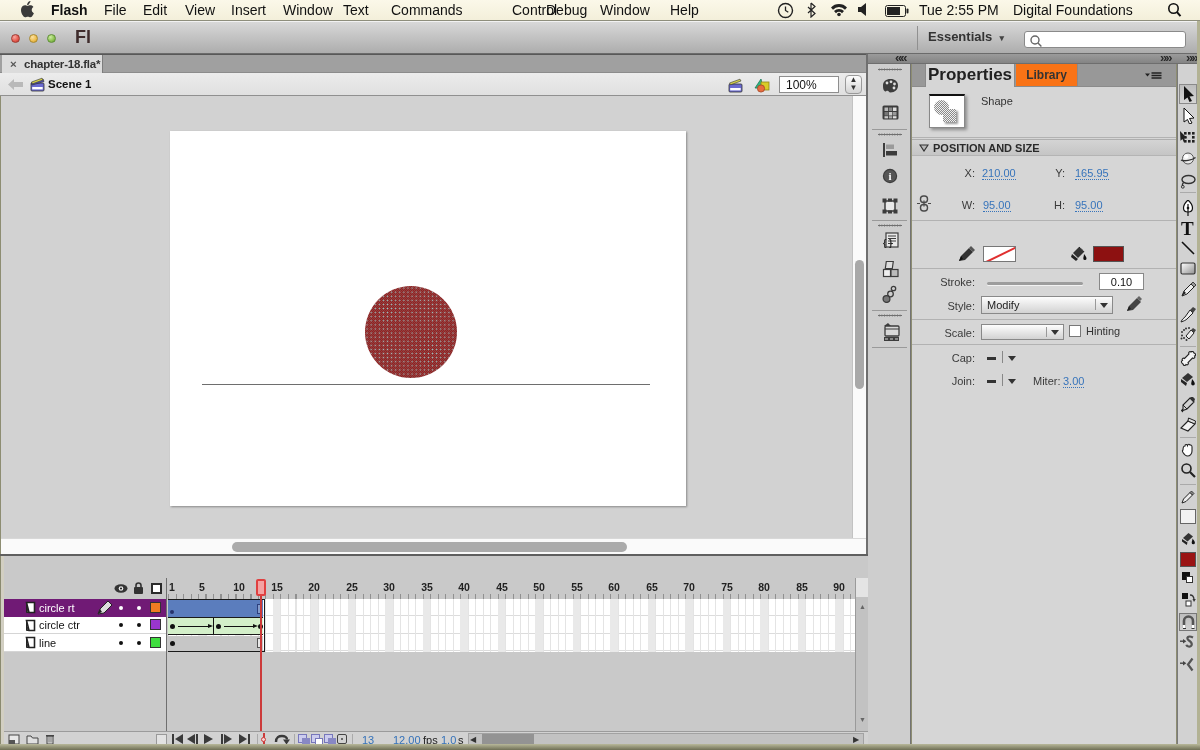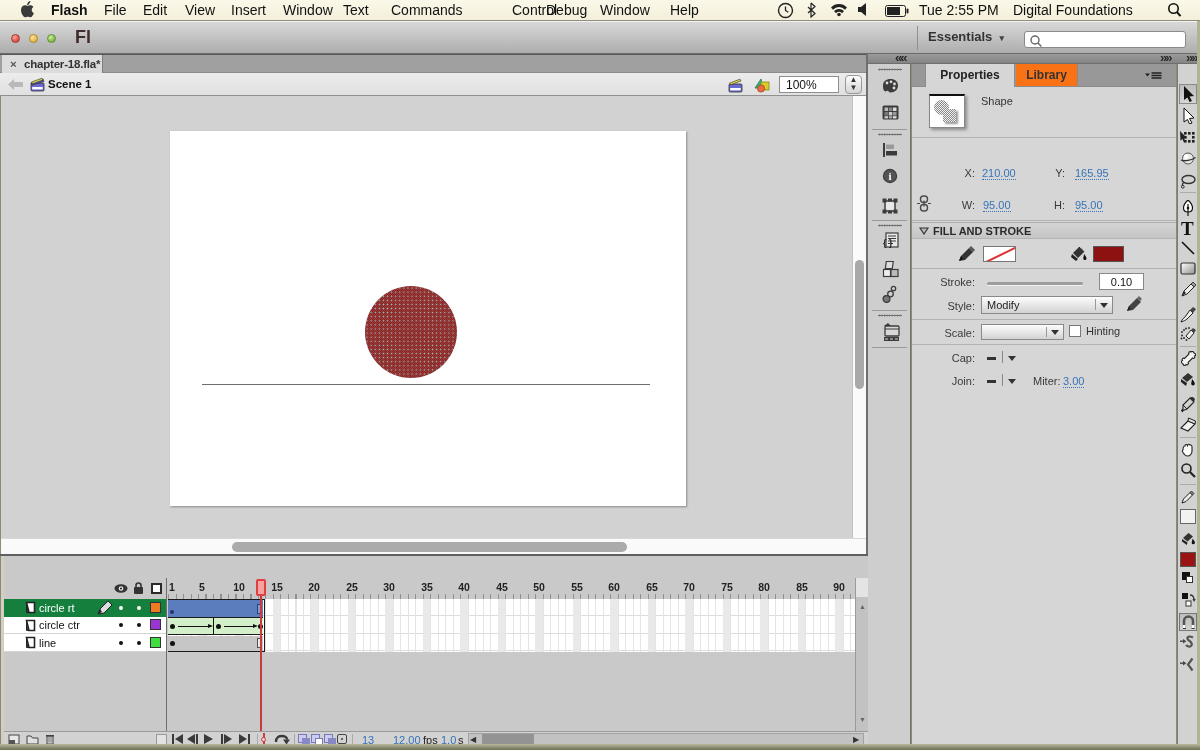--- a/index.html
+++ b/index.html
@@ -256,61 +256,61 @@
       <path d="M5 7 h14" stroke="#3c3c3c" stroke-width="1"></path>
       <rect x="4.5" y="15.5" width="4" height="3" fill="#888" stroke="#3c3c3c"></rect>
       <rect x="9.5" y="15.5" width="4" height="3" fill="#888" stroke="#3c3c3c"></rect>
       <rect x="14.5" y="15.5" width="4" height="3" fill="#888" stroke="#3c3c3c"></rect>
     </svg>
   <span class="i" style="left:4px; top:283px; width:35px; height:1px; background:#9a9a9a;"></span>
 </div>
 
 <div class="abs" id="props">
   <div id="proptabs">
-    <div style="position:absolute; left:13px; top:0; width:90px; height:23px; background:#d6d6d6; border-left:1px solid #8a8a8a; border-right:1px solid #8a8a8a; font-size:12px; font-weight:bold; color:#222; text-align:center; line-height:22px;">Properties</div>
+    <div style="position:absolute; left:13px; top:0; width:90px; height:23px; background:#d6d6d6; border-left:1px solid #8a8a8a; border-right:1px solid #8a8a8a; font-size:17px; font-weight:bold; color:#222; text-align:center; line-height:22px;">Properties</div>
     <div style="position:absolute; left:104px; top:0; width:62px; height:22px; background:#f97316; border-right:1px solid #8a8a8a; font-size:12px; font-weight:bold; color:#333; text-align:center; line-height:22px;">Library</div>
     <svg style="position:absolute; right:14px; top:8px;" width="17" height="8" viewBox="0 0 17 8">
         <path d="M0 1.5 L5 1.5 L2.5 4.5z" fill="#222"></path>
         <path d="M6.5 1h10M6.5 3.5h10M6.5 6h10" stroke="#222" stroke-width="1.4"></path>
       </svg>
   </div>
 
   <div class="i" style="left:17px; top:30px; width:36px; height:34px; background:#fff; border:1px solid #888; border-top:2.5px solid #111; box-shadow:2px 2px 3px rgba(0,0,0,0.35);">
     <span style="position:absolute; left:4px; top:4px; width:15px; height:15px; border-radius:50%; background:repeating-conic-gradient(#8a8a8a 0% 25%, #f0f0f0 0% 50%); background-size:2px 2px;"></span>
     <span style="position:absolute; left:13px; top:13px; width:13px; height:13px; background:repeating-conic-gradient(#8a8a8a 0% 25%, #f0f0f0 0% 50%); background-size:2px 2px; box-shadow:1.5px 1.5px 2px rgba(0,0,0,0.4);"></span>
   </div>
   <span class="i" style="left:69px; top:31px; font-size:11px; color:#333;">Shape</span>
 
   <div class="pdiv" style="top:73px;"></div>
+  <div class="phead" style="top:75px;">
+      <svg class="ptri" viewBox="0 0 10 8">
+        <path d="M1 1 H9 L5 7z" fill="#b9b9b9" stroke="#333" stroke-width="1.2"></path>
+      </svg>
+      <span style="position:absolute; left:21px; top:2px;">POSITION AND SIZE</span>
+    </div>
 
   <span class="plabel" style="left:23px; top:103px;">X:</span>
     <span class="pval" style="left:70px; top:103px;">210.00</span>
   <span class="plabel" style="left:113px; top:103px;">Y:</span>
     <span class="pval" style="left:163px; top:103px;">165.95</span>
 
   <svg class="i" style="left:4px; top:131px;" width="16" height="17" viewBox="0 0 16 17">
       <g fill="none" stroke="#4a4a4a" stroke-width="1.4">
         <rect x="4.5" y="1" width="7" height="6.5" rx="3"></rect>
         <rect x="4.5" y="9.5" width="7" height="6.5" rx="3"></rect>
         <path d="M8 5.5v6" stroke-width="1.2"></path>
       </g>
       <path d="M1 8.5h3M12 8.5h3" stroke="#4a4a4a" stroke-width="1"></path>
     </svg>
   <span class="plabel" style="left:23px; top:135px;">W:</span>
     <span class="pval" style="left:71px; top:135px;">95.00</span>
   <span class="plabel" style="left:113px; top:135px;">H:</span>
     <span class="pval" style="left:163px; top:135px;">95.00</span>
 
   <div class="pdiv" style="top:156px;"></div>
-  <div class="phead" style="top:158px;">
-      <svg class="ptri" viewBox="0 0 10 8">
-        <path d="M1 1 H9 L5 7z" fill="#b9b9b9" stroke="#333" stroke-width="1.2"></path>
-      </svg>
-      <span style="position:absolute; left:21px; top:2px;">FILL AND STROKE</span>
-    </div>
 
   <svg class="i" style="left:46px; top:182px;" width="17" height="16" viewBox="0 0 17 16">
       <path d="M1 15 L3 10 L11 2 L15 6 L7 14z" fill="#333"></path>
       <path d="M11 2 L13 0 L17 4 L15 6z" fill="#555"></path>
       <path d="M1 15 L3 10 L5 13z" fill="#111"></path>
     </svg>
   <span class="i" style="left:71px; top:182px; width:33px; height:16px; background:#fff; border:1px solid #777; overflow:hidden;"><svg width="33" height="16">
         <path d="M0 16 L33 0" stroke="#e03030" stroke-width="2"></path>
       </svg></span>
   <svg class="i" style="left:158px; top:182px;" width="17" height="16" viewBox="0 0 17 16">
@@ -534,21 +534,21 @@
       <b style="left:802px;">85</b>
       <b style="left:839px;">90</b>
   </div>
   <div class="i" style="left:168px; top:38px; width:688px; height:5px; background:repeating-linear-gradient(90deg, #909090 0 1px, transparent 1px 7.5px);"></div>
 
   <div class="i" style="left:168px; top:43px; width:687px; height:53px; background-color:#fff; background-image:
      repeating-linear-gradient(90deg, transparent 0 30px, #e9e9e9 30px 37.5px),
      repeating-linear-gradient(90deg, #e4e4e4 0 1px, transparent 1px 7.5px),
      repeating-linear-gradient(180deg, transparent 0 16.5px, #dcdcdc 16.5px 17.5px);"></div>
 
-  <div class="i" style="left:0; top:43px; width:166px; height:18px; background:#15803d;">
+  <div class="i" style="left:0; top:43px; width:166px; height:18px; background:#701a75;">
     <svg class="i" style="left:23px; top:2px;" width="13" height="13" viewBox="0 0 13 13">
         <path d="M3.5 1.5 H11.5 V11.5 H6z" fill="#fff" stroke="#222" stroke-width="1.6"></path>
         <path d="M3.5 1.5 V7 L6 11.5 L3.5 11.5z" fill="#444" stroke="#222" stroke-width="1"></path>
       </svg>
     <span class="i" style="left:39px; top:3px; font-size:11px; color:#fff;">circle rt</span>
     <svg class="i" style="left:97px; top:2px;" width="15" height="14" viewBox="0 0 15 14">
         <path d="M1 13 L3 8 L11 0 L15 4 L7 12z" fill="#ddd" stroke="#222" stroke-width="1"></path>
         <path d="M1 13 L3 8 L5 11z" fill="#222"></path>
       </svg>
     <span class="i" style="left:119px; top:7px; width:4px; height:4px; border-radius:50%; background:#fff;"></span>

